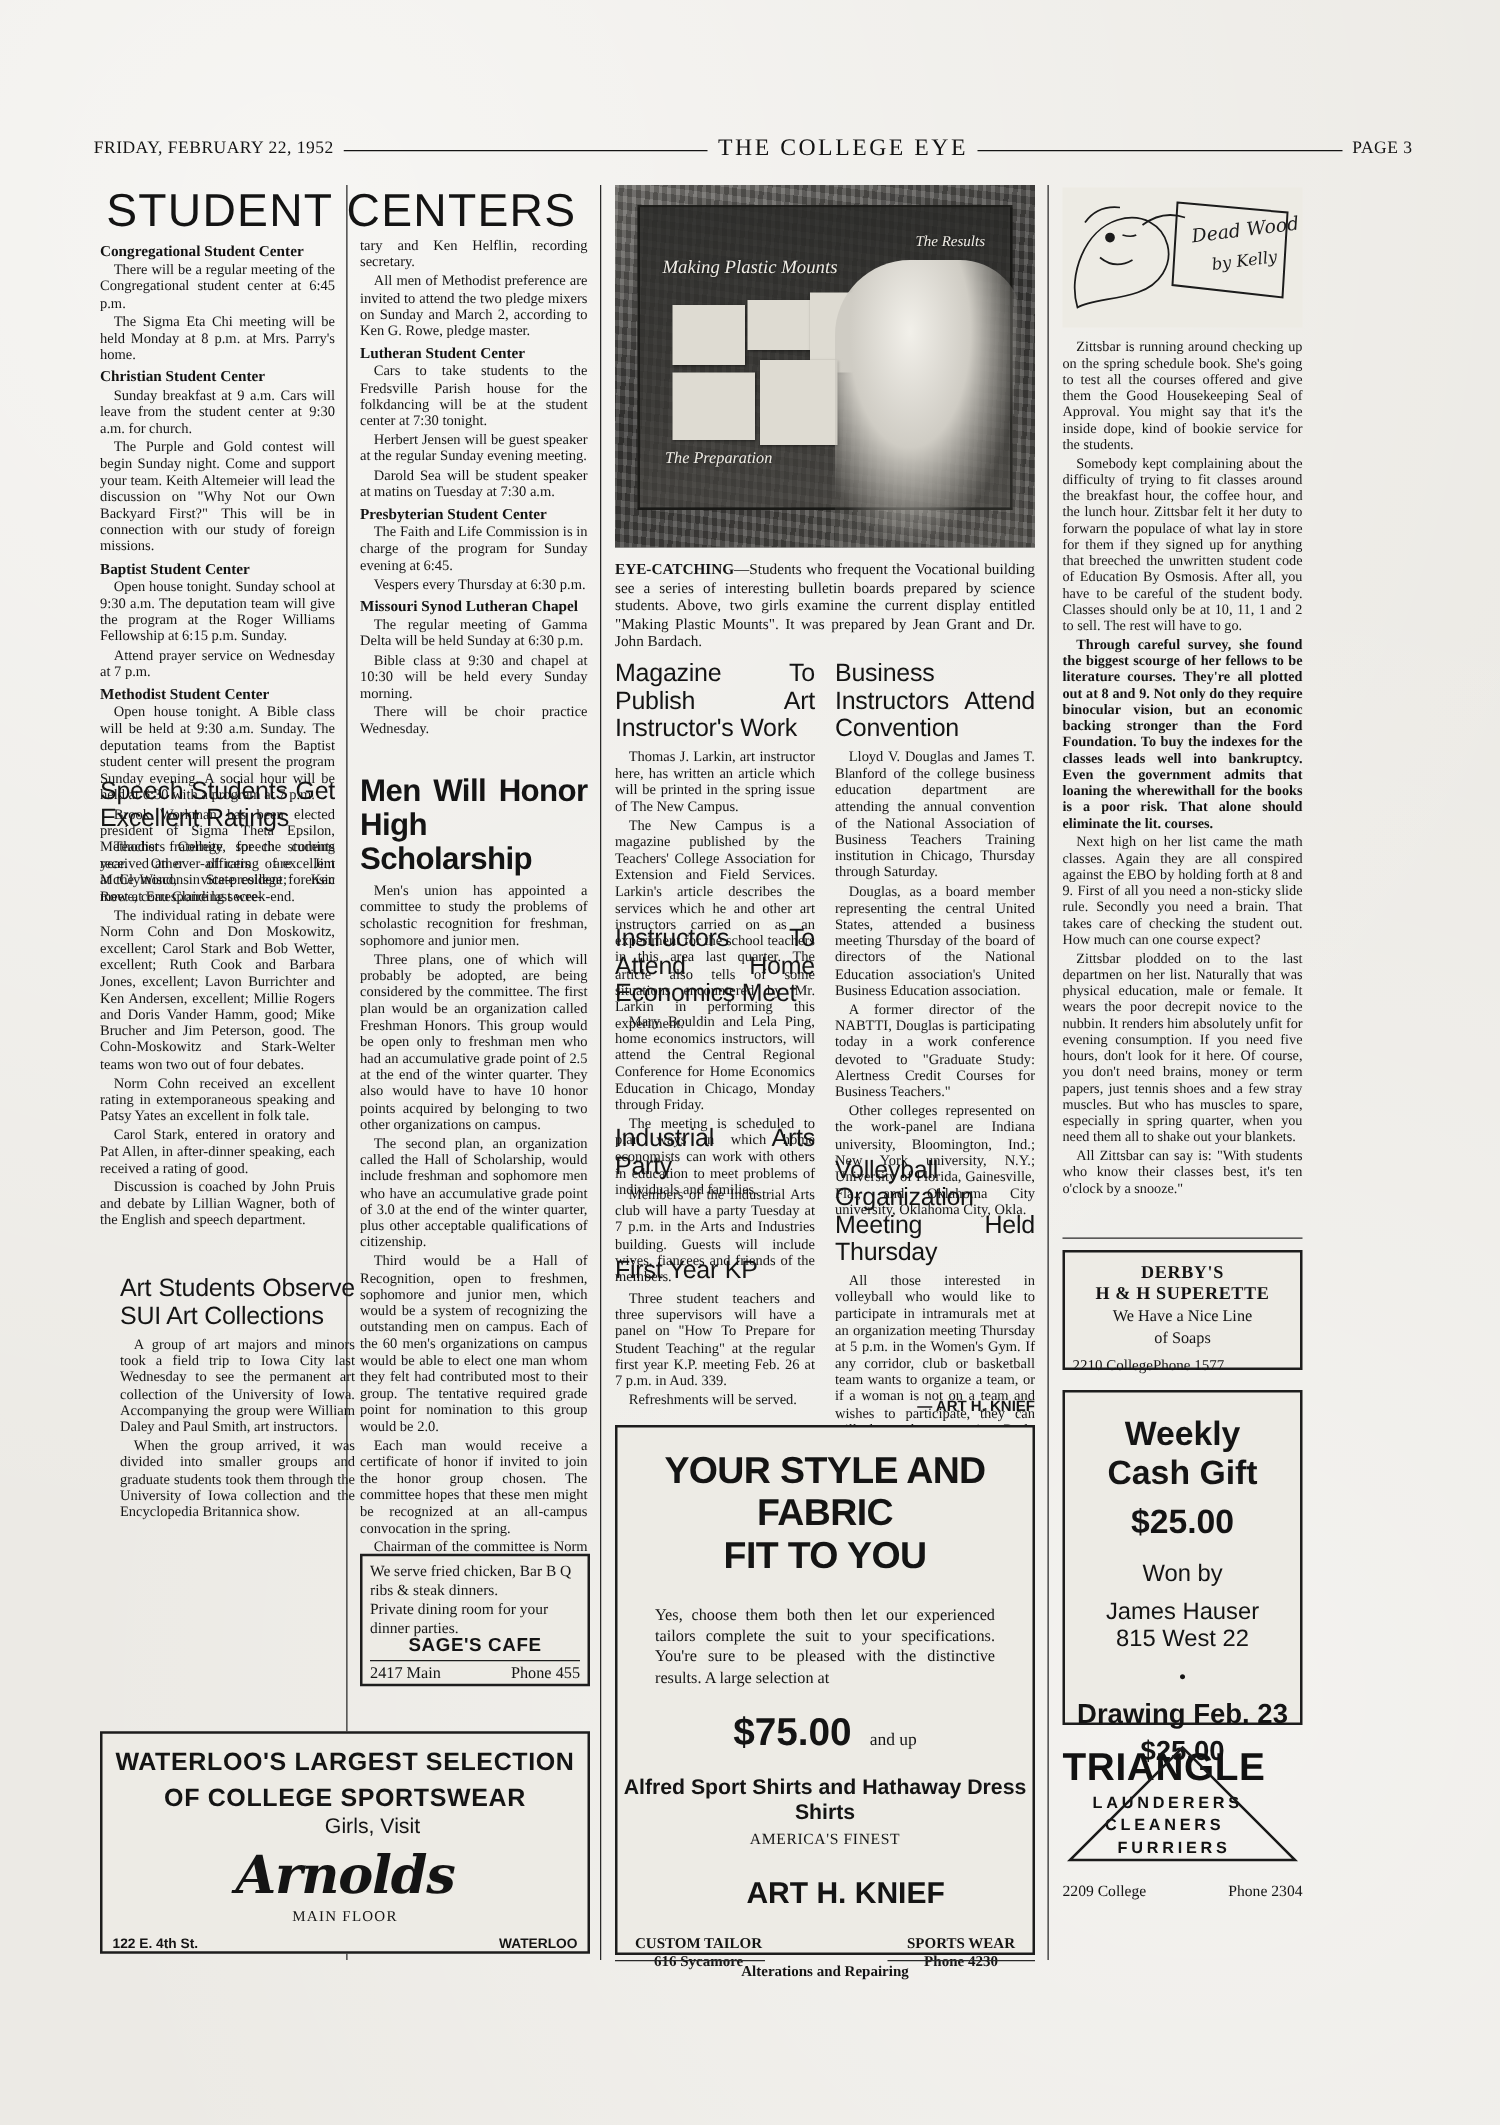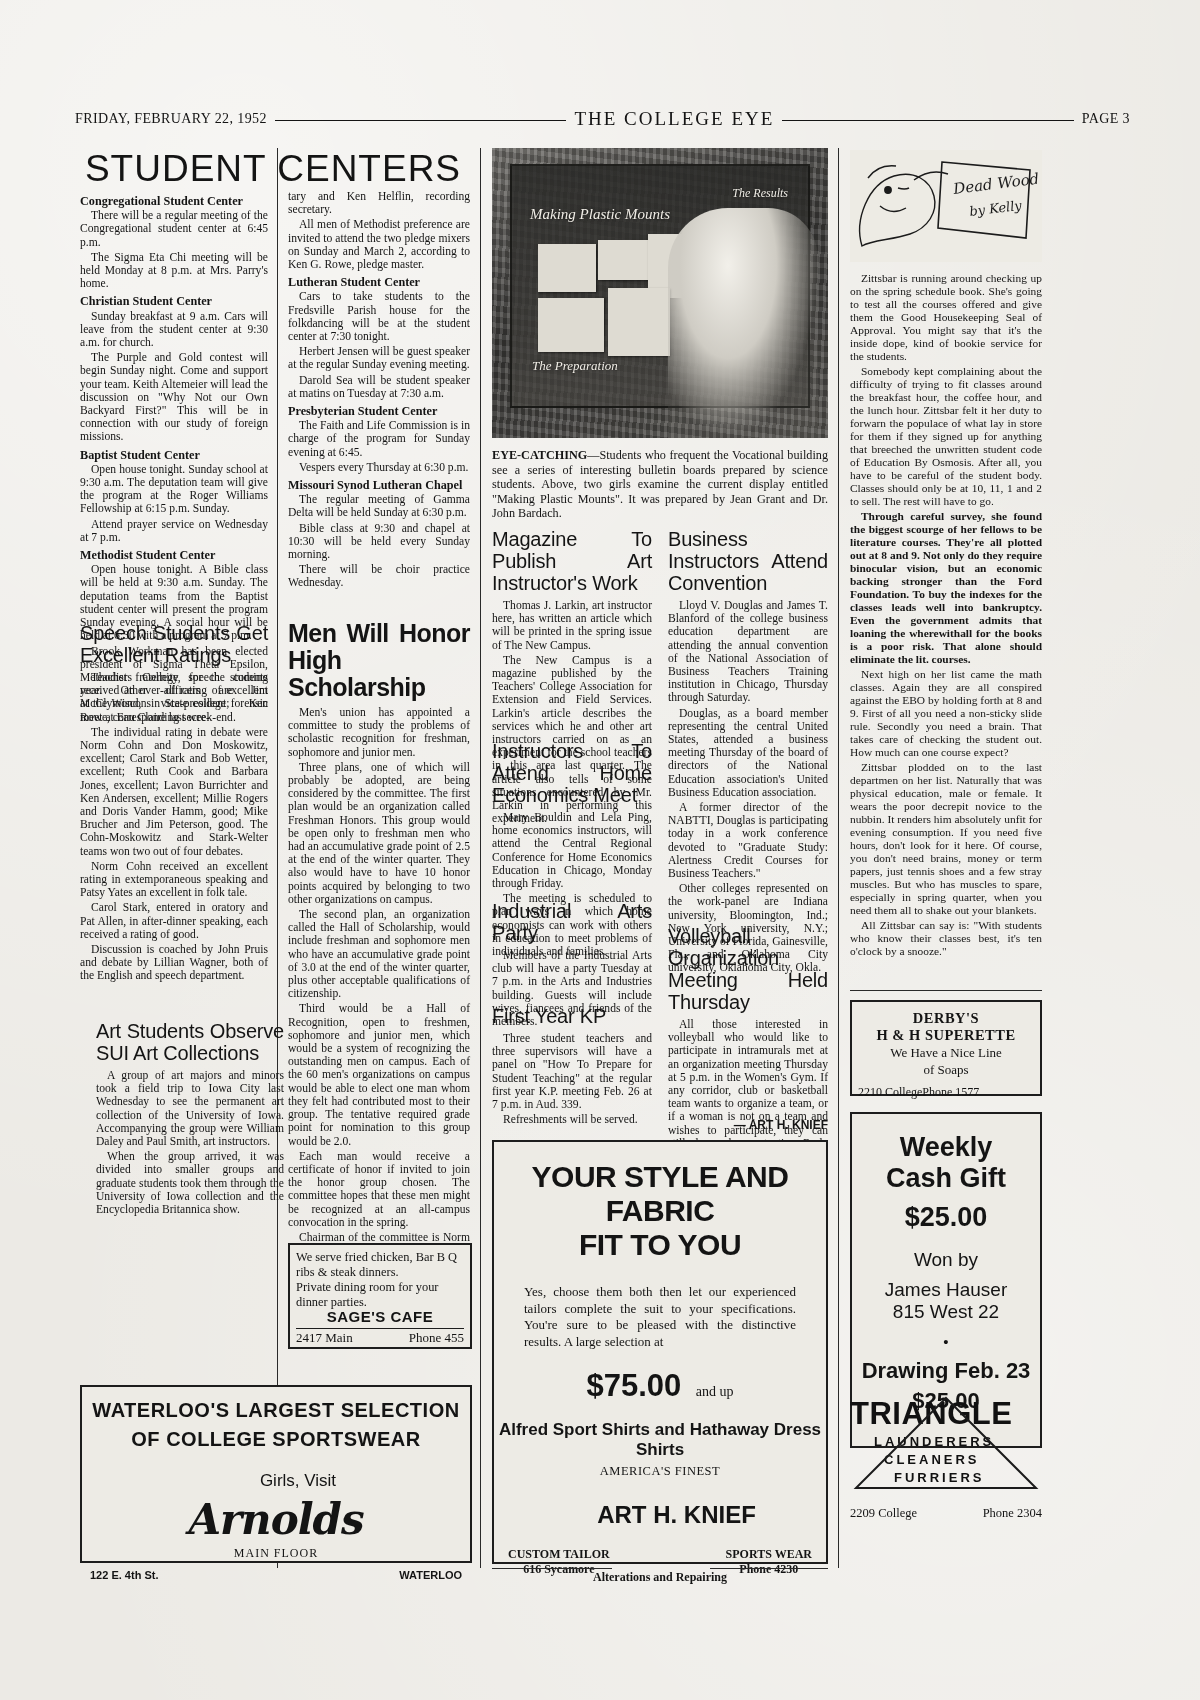--- a/index.html
+++ b/index.html
@@ -338,21 +338,21 @@
       <div class="foot">
         <span>2417 Main</span>
         <span>Phone 455</span>
       </div>
     </div>
   </div>
 
   <div class="adbox" style="left:80px; top:1385px; width:392px; height:178px;text-align:center;">
     <div style="font-size:20px; font-weight:bold; letter-spacing:0.5px; margin-top:12px;">WATERLOO'S LARGEST SELECTION</div>
     <div style="font-size:20px; font-weight:bold; letter-spacing:0.5px; margin-top:6px;">OF COLLEGE SPORTSWEAR</div>
-    <div style="font-size:17px; margin-top:20px;padding-left:44px;">Girls, Visit</div>
+    <div style="font-size:17px; margin-top:0;padding-left:44px;">Girls, Visit</div>
     <div class="arnolds-script" style="margin-top:4px;">Arnolds</div>
     <div style="font-family:'Liberation Serif',serif; font-size:12px; letter-spacing:1px; margin-top:2px;">MAIN FLOOR</div>
     <div style="display:flex; justify-content:space-between; font-size:11px; font-weight:bold; padding:0 8px; margin-top:8px;">
       <span>122 E. 4th St.</span>
       <span>WATERLOO</span>
     </div>
   </div>
 
   <div class="photo" style="left:492px; top:148px; width:336px; height:290px;">
     <div class="px"></div>
@@ -469,21 +469,21 @@
       <div class="l1">H &amp; H SUPERETTE</div>
       <div>We Have a Nice Line</div>
       <div>of Soaps</div>
       <div class="foot">
         <span>2210 College</span>
         <span>Phone 1577</span>
       </div>
     </div>
   </div>
 
-  <div class="adbox" style="left:850px; top:1112px; width:192px; height:336px;">
+  <div class="adbox" style="left:850px; top:1112px; width:192px; height:268px;">
     <div class="weekly" style="font-size:27px; margin-top:18px;">Weekly</div>
     <div class="weekly" style="font-size:27px;">Cash Gift</div>
     <div class="weekly" style="font-size:27px; margin-top:8px;">$25.00</div>
     <div class="weekly" style="font-size:19px; margin-top:16px; font-weight:normal;">Won by</div>
     <div class="weekly" style="font-size:19px; margin-top:8px; font-weight:normal;">James Hauser</div>
     <div class="weekly" style="font-size:19px; font-weight:normal;">815 West 22</div>
     <div style="font-size:15px; margin-top:10px;">•</div>
     <div class="weekly" style="font-size:22px; margin-top:8px;">Drawing Feb. 23</div>
     <div class="weekly" style="font-size:22px; margin-top:4px;">$25.00</div>
   </div>

